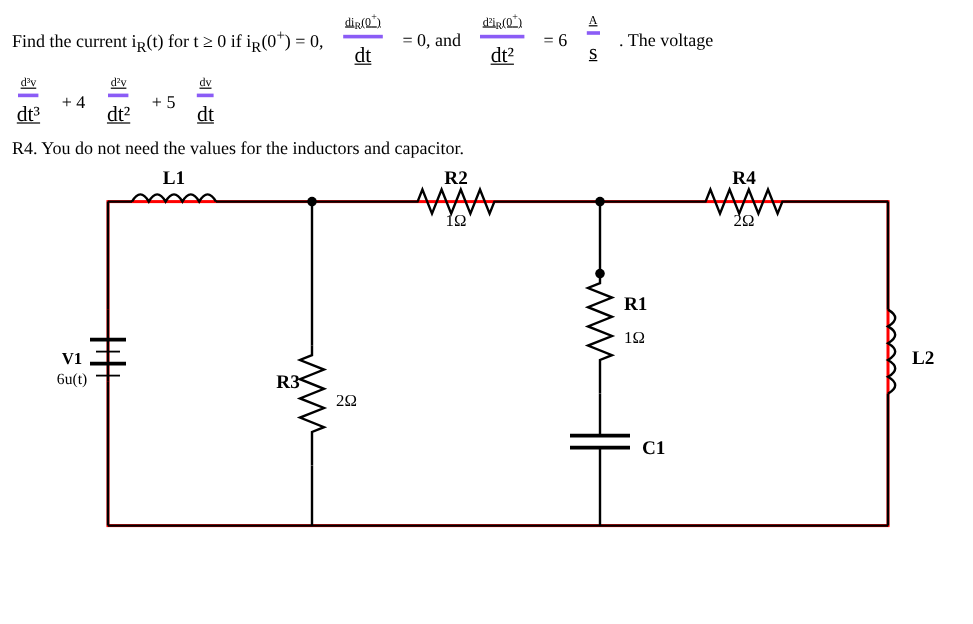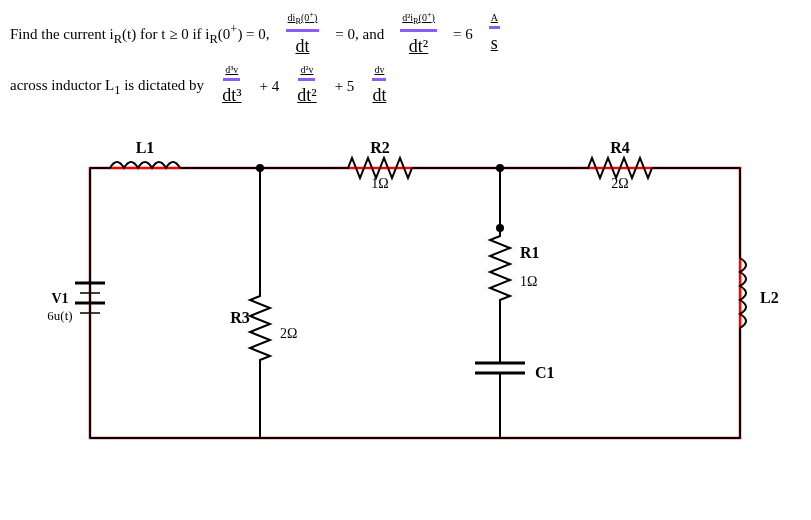--- a/index.html
+++ b/index.html
@@ -78,37 +78,40 @@
     <span>= 0, and</span>
     <span class="fraction">
       <span class="numerator">d²i<sub>R</sub>(0<sup>+</sup>)</span>
       <span class="denominator">dt²</span>
     </span>
     <span>= 6</span>
     <span class="fraction">
       <span class="numerator">A</span>
       <span class="denominator">s</span>
     </span>
+    <span>. The voltage</span>
   </div>
   <div class="math-line">
-    <span>across inductor L<sub>1</sub> is dictated by</span>
     <span class="fraction">
       <span class="numerator">d³v</span>
       <span class="denominator">dt³</span>
     </span>
     <span>+ 4</span>
     <span class="fraction">
       <span class="numerator">d²v</span>
       <span class="denominator">dt²</span>
     </span>
     <span>+ 5</span>
     <span class="fraction">
       <span class="numerator">dv</span>
       <span class="denominator">dt</span>
     </span>
+  </div>
+  <div class="math-line">
+    <span>R4. You do not need the values for the inductors and capacitor.</span>
   </div>
 </div>
 
 <div class="circuit-container">
   <svg class="circuit" viewBox="0 0 750 360">
 
     <rect x="60" y="40" width="650" height="270" fill="none" stroke="red" stroke-width="2.5"></rect>
 
     <text x="115" y="25" text-anchor="middle" font-family="Times New Roman" font-size="16" font-weight="bold">L1</text>
 

